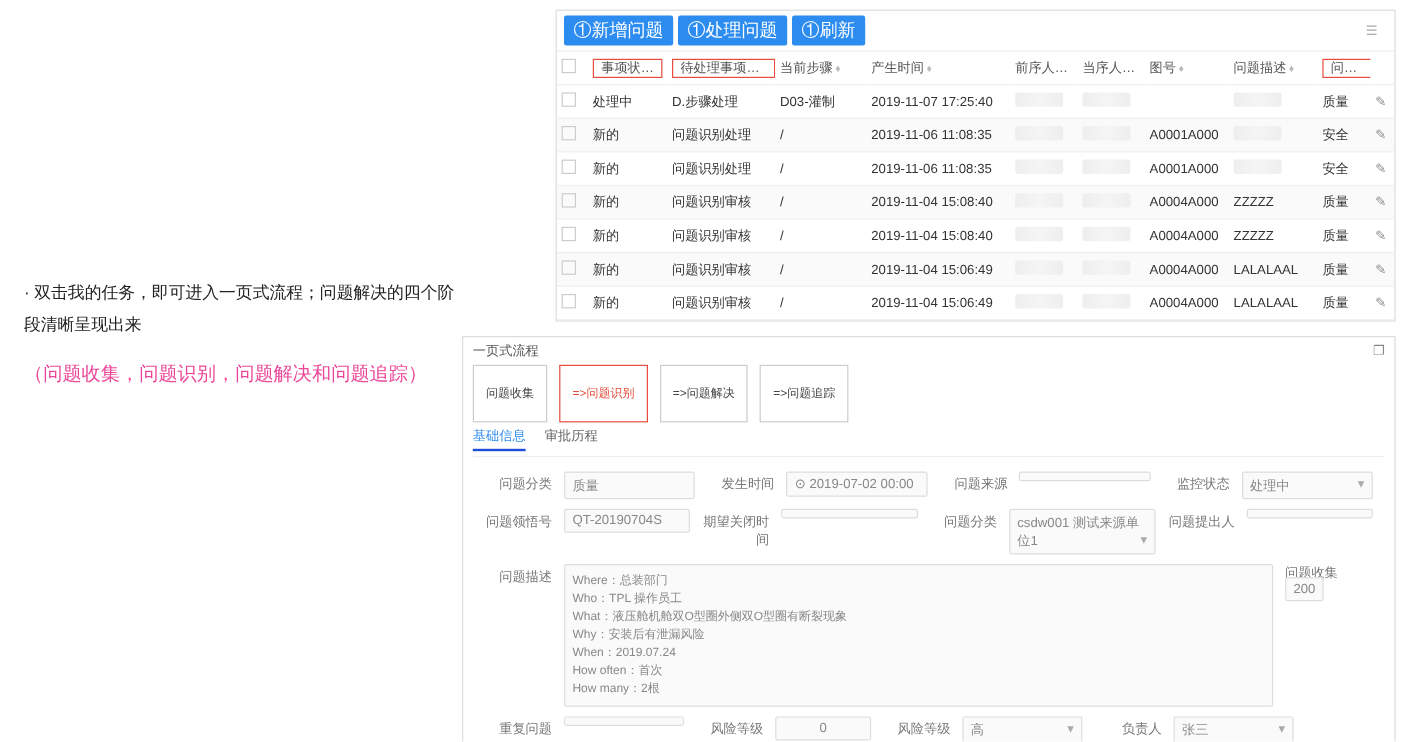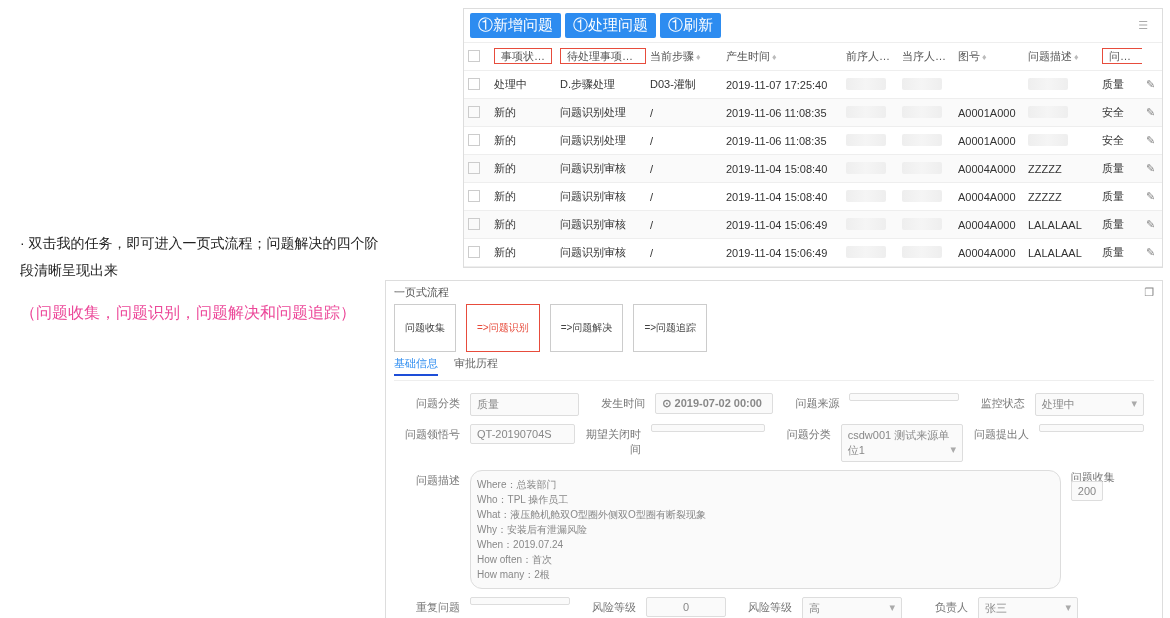--- a/index.html
+++ b/index.html
@@ -32,23 +32,23 @@
 .tab-box.hl-red { border-color: #e74c3c; color: #e74c3c; }
 .tab2-row { display: flex; gap: 16px; font-size: 11px; margin-bottom: 6px; border-bottom: 1px solid #eee; padding-bottom: 4px; }
 .tab2-row .active { color: #2d8cf0; border-bottom: 2px solid #1d4ed8; padding-bottom: 3px; }
 .tab2-row span { color: #666; }
 
 .form { padding: 6px 10px; }
 .frow { display: flex; margin-bottom: 8px; gap: 10px; font-size: 11px; align-items: flex-start; }
 .lbl { width: 56px; text-align: right; color: #777; flex-shrink: 0; padding-top: 3px; }
 .inp { border: 1px solid #ddd; background: #fafafa; padding: 3px 6px; color: #888; font-size: 11px; border-radius: 2px; min-width: 80px; }
 .inp.wide { width: 120px; }
-.inp.wider { width: 130px; font-weight: bold; }
+.inp.wider { width: 130px; }
 .sel .drop { color: #aaa; float: right; margin-left: 6px; }
-.ta { border: 1px solid #ddd; background: #fafafa; padding: 6px; color: #888; font-size: 10px; line-height: 1.5; width: 640px; border-radius: 12px; }
+.ta { border: 1px solid #ddd; background: #fafafa; padding: 6px; color: #888; font-size: 10px; line-height: 1.5; width: 640px; border-radius: 2px; }
 </style>
 </head>
 <body>
 
 <div class="left-notes">
   <div class="bullet">· 双击我的任务，即可进入一页式流程；问题解决的四个阶段清晰呈现出来</div>
   <div class="sub">（问题收集，问题识别，问题解决和问题追踪）</div>
 </div>
 
 <div class="top-panel">

